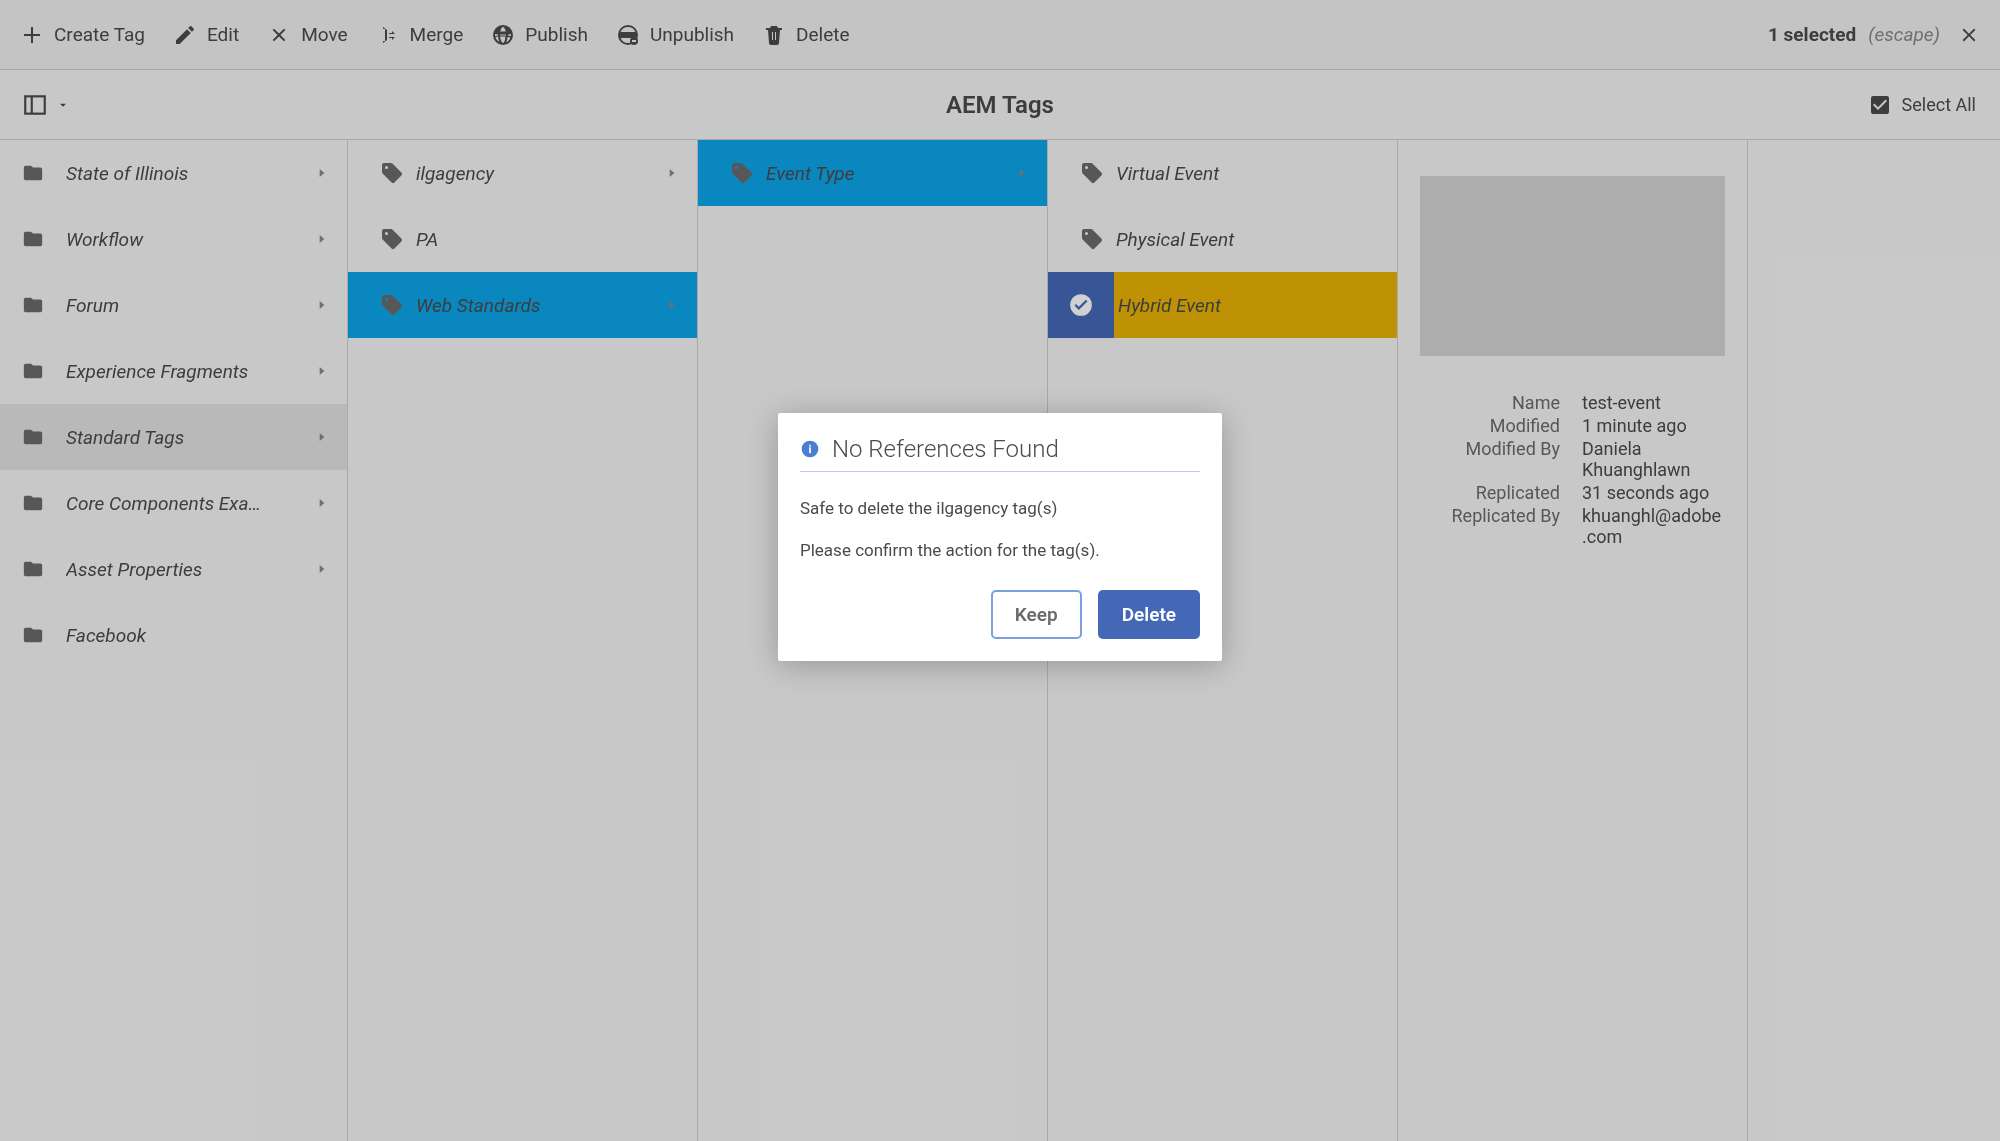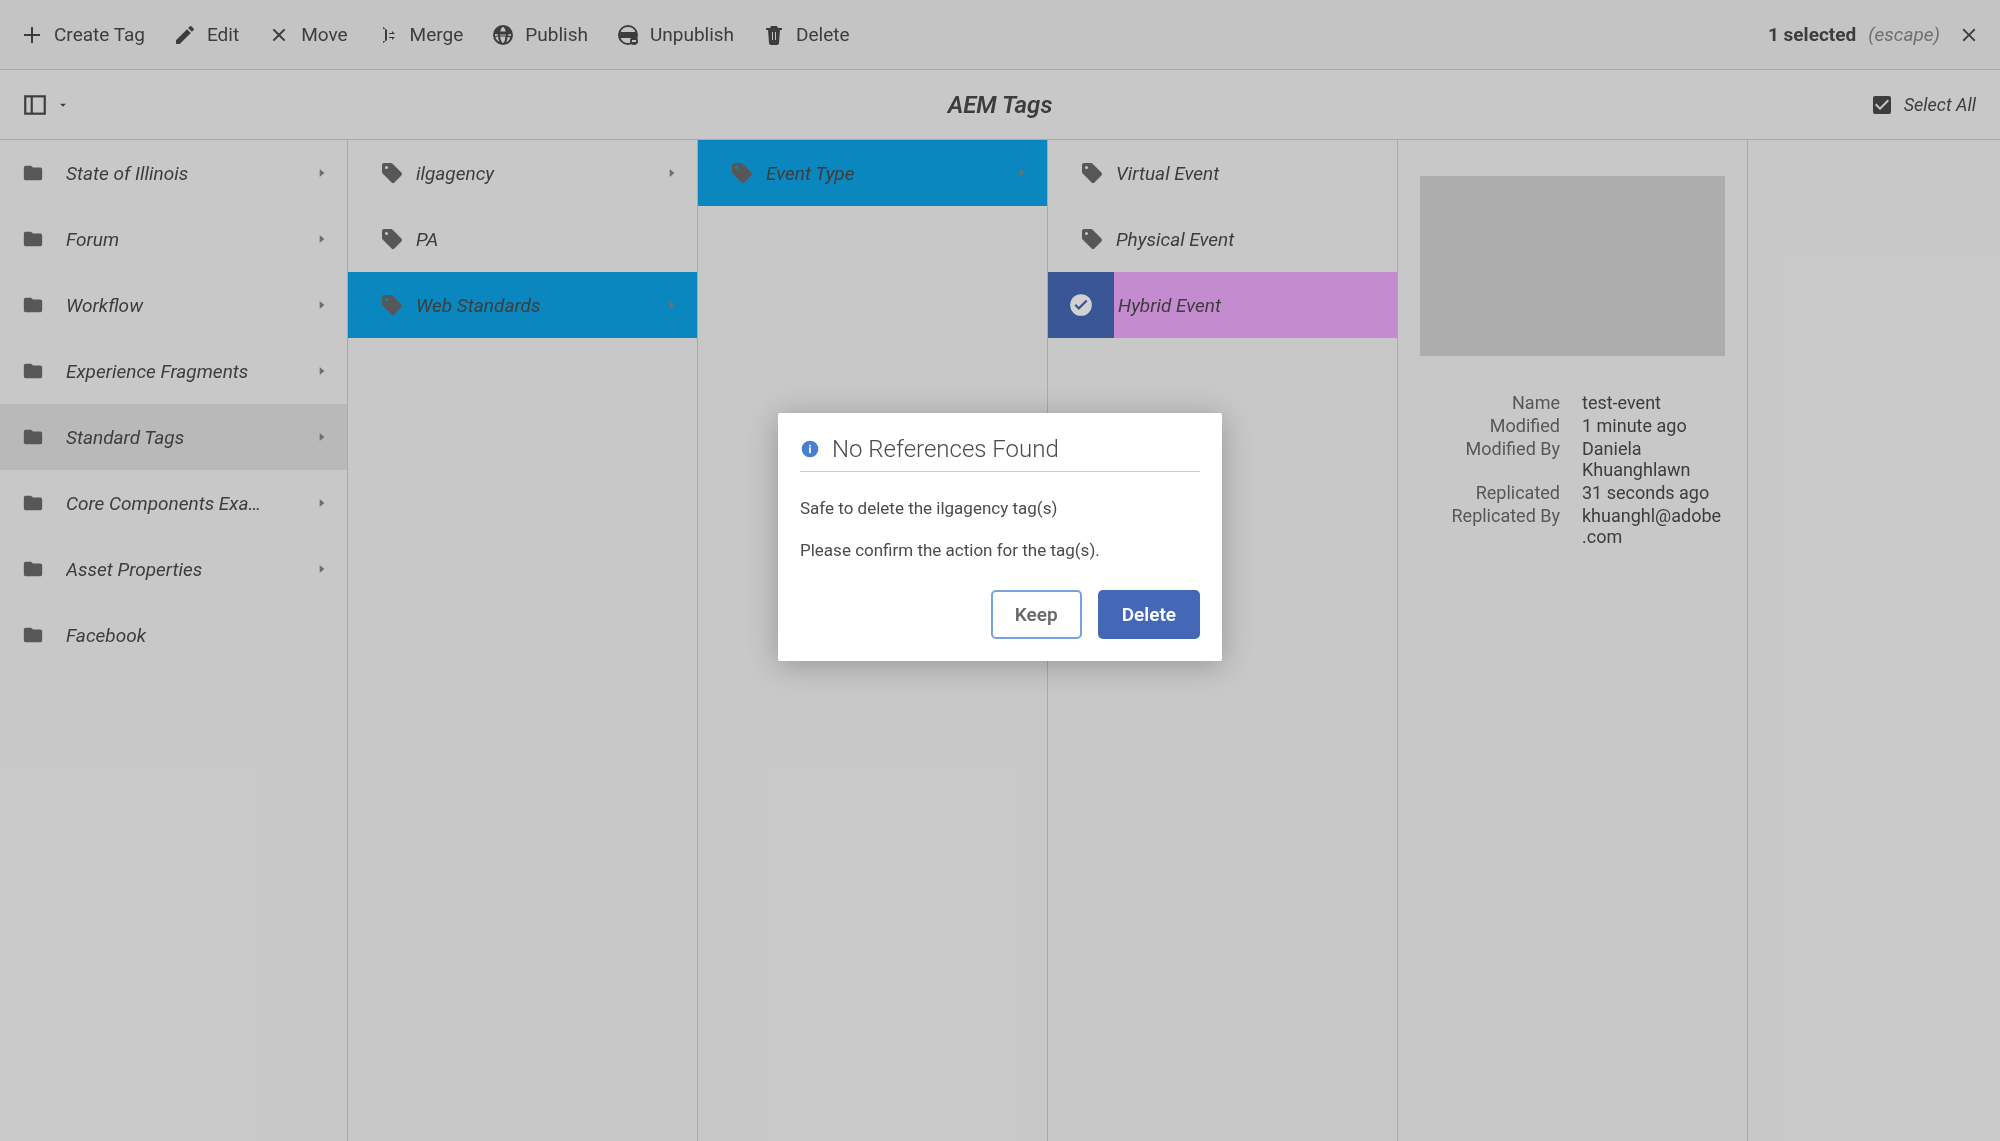--- a/index.html
+++ b/index.html
@@ -8,41 +8,41 @@
 .overlay { position: absolute; inset: 0; background: rgba(0,0,0,0.18); z-index: 50; }
 
 .toolbar { height: 70px; background: #f0f0f0; display: flex; align-items: center; padding: 0 20px; border-bottom: 1px solid #d0d0d0; justify-content: space-between; }
 .toolbar-left { display: flex; align-items: center; gap: 28px; }
 .tool { display: flex; align-items: center; gap: 10px; color: #4b4b4b; font-size: 19px; cursor: pointer; }
 .tool svg { width: 24px; height: 24px; }
 .toolbar-right { display: flex; align-items: center; gap: 12px; color: #4b4b4b; font-size: 19px; }
 .toolbar-right .escape { font-style: italic; color: #888; }
 .close-x { font-size: 26px; cursor: pointer; margin-left: 6px; color: #4b4b4b; }
 
-.header { height: 70px; background: #f5f5f5; display: flex; align-items: center; justify-content: center; border-bottom: 1px solid #d0d0d0; position: relative; font-style: italic; }
+.header { height: 70px; background: #f5f5f5; display: flex; align-items: center; justify-content: center; border-bottom: 1px solid #d0d0d0; position: relative; }
 .header-title { font-size: 24px; font-weight: 600; color: #4b4b4b; }
 .header-left { position: absolute; left: 22px; display: flex; align-items: center; gap: 8px; }
 .header-right { position: absolute; right: 24px; display: flex; align-items: center; gap: 10px; color: #4b4b4b; font-size: 18px; cursor: pointer; }
 
 .columns { display: flex; height: calc(100% - 140px); }
 .col { border-right: 1px solid #d0d0d0; overflow-y: auto; }
 .col-1 { width: 348px; }
 .col-2 { width: 350px; }
 .col-3 { width: 350px; }
 .col-4 { width: 350px; }
 .col-5 { width: 350px; padding: 36px 22px; }
 
 .row { height: 66px; display: flex; align-items: center; padding: 0 20px; color: #4b4b4b; font-size: 19px; cursor: pointer; position: relative; font-style: italic; }
 .row .icon-cell { width: 48px; display: flex; justify-content: center; }
 .row .label-cell { flex: 1; white-space: nowrap; overflow: hidden; text-overflow: ellipsis; }
 .row .chev { position: absolute; right: 18px; color: #888; }
 .row.sel-path { background: #0ea5e9; }
 .row.sel-path .icon-cell { background: transparent; }
 .row.sel-path-folder { background: #e2e2e2; }
-.row.selected { background: #f0abfc; }
+.row.selected { background: #eab308; }
 .row.selected .check-box { width: 66px; height: 66px; background: #4568b6; display: flex; align-items: center; justify-content: center; margin: 0 -20px 0 -20px; margin-right: 4px; }
 .row.selected .check-box svg { width: 26px; height: 26px; fill: #fff; }
 
 .col-1 .row { padding-left: 0; }
 .col-1 .row .icon-cell { width: 66px; }
 .col-1 .row.sel-path .icon-cell {}
 
 .preview-box { background: #d4d4d4; height: 180px; margin-bottom: 36px; }
 .meta { display: grid; grid-template-columns: 140px 1fr; column-gap: 22px; row-gap: 2px; font-size: 18px; color: #4b4b4b; }
 .meta .k { text-align: right; color: #6b6b6b; }
@@ -156,34 +156,34 @@
             <path d="M8 5l8 7-8 7z"></path>
           </svg>
         </div>
       </div>
       <div class="row">
         <div class="icon-cell">
           <svg width="22" height="22" viewBox="0 0 24 24" fill="#6b6b6b">
             <path d="M4 4h6l2 2h8a2 2 0 0 1 2 2v10a2 2 0 0 1-2 2H4a2 2 0 0 1-2-2V6a2 2 0 0 1 2-2z"></path>
           </svg>
         </div>
+        <div class="label-cell">Workflow</div>
+        <div class="chev">
+          <svg width="14" height="14" viewBox="0 0 24 24" fill="#888">
+            <path d="M8 5l8 7-8 7z"></path>
+          </svg>
+        </div>
+      </div>
+      <div class="row">
+        <div class="icon-cell">
+          <svg width="22" height="22" viewBox="0 0 24 24" fill="#6b6b6b">
+            <path d="M4 4h6l2 2h8a2 2 0 0 1 2 2v10a2 2 0 0 1-2 2H4a2 2 0 0 1-2-2V6a2 2 0 0 1 2-2z"></path>
+          </svg>
+        </div>
         <div class="label-cell">Forum</div>
-        <div class="chev">
-          <svg width="14" height="14" viewBox="0 0 24 24" fill="#888">
-            <path d="M8 5l8 7-8 7z"></path>
-          </svg>
-        </div>
-      </div>
-      <div class="row">
-        <div class="icon-cell">
-          <svg width="22" height="22" viewBox="0 0 24 24" fill="#6b6b6b">
-            <path d="M4 4h6l2 2h8a2 2 0 0 1 2 2v10a2 2 0 0 1-2 2H4a2 2 0 0 1-2-2V6a2 2 0 0 1 2-2z"></path>
-          </svg>
-        </div>
-        <div class="label-cell">Workflow</div>
         <div class="chev">
           <svg width="14" height="14" viewBox="0 0 24 24" fill="#888">
             <path d="M8 5l8 7-8 7z"></path>
           </svg>
         </div>
       </div>
       <div class="row">
         <div class="icon-cell">
           <svg width="22" height="22" viewBox="0 0 24 24" fill="#6b6b6b">
             <path d="M4 4h6l2 2h8a2 2 0 0 1 2 2v10a2 2 0 0 1-2 2H4a2 2 0 0 1-2-2V6a2 2 0 0 1 2-2z"></path>

